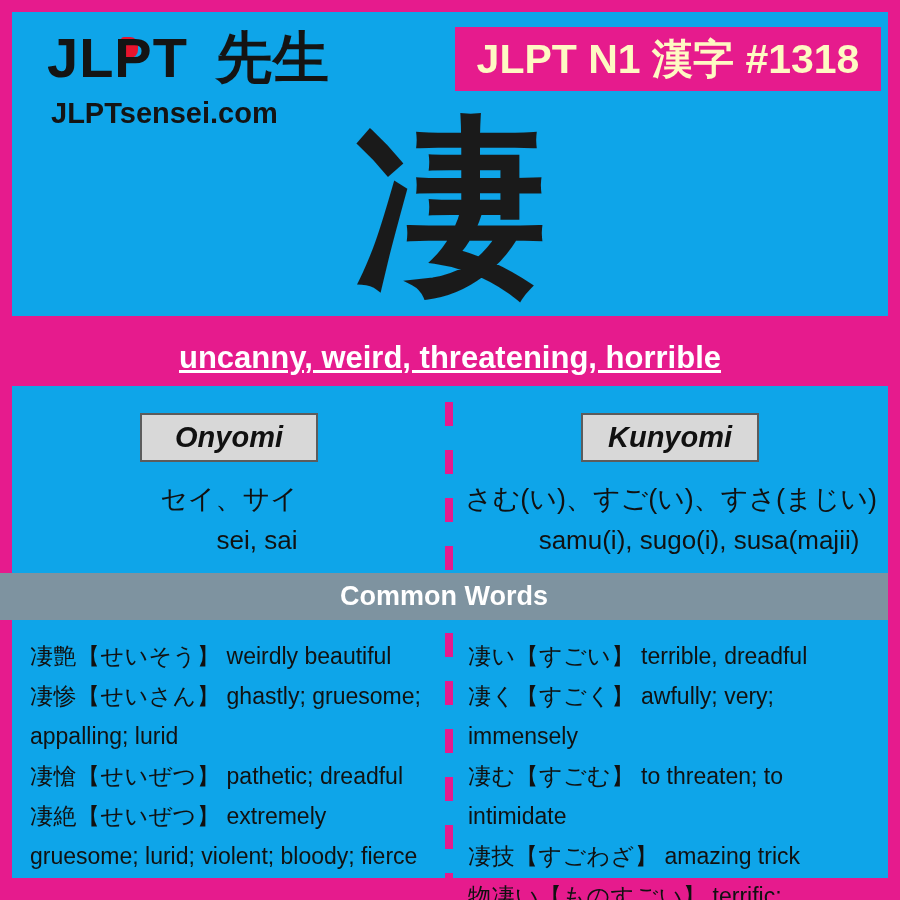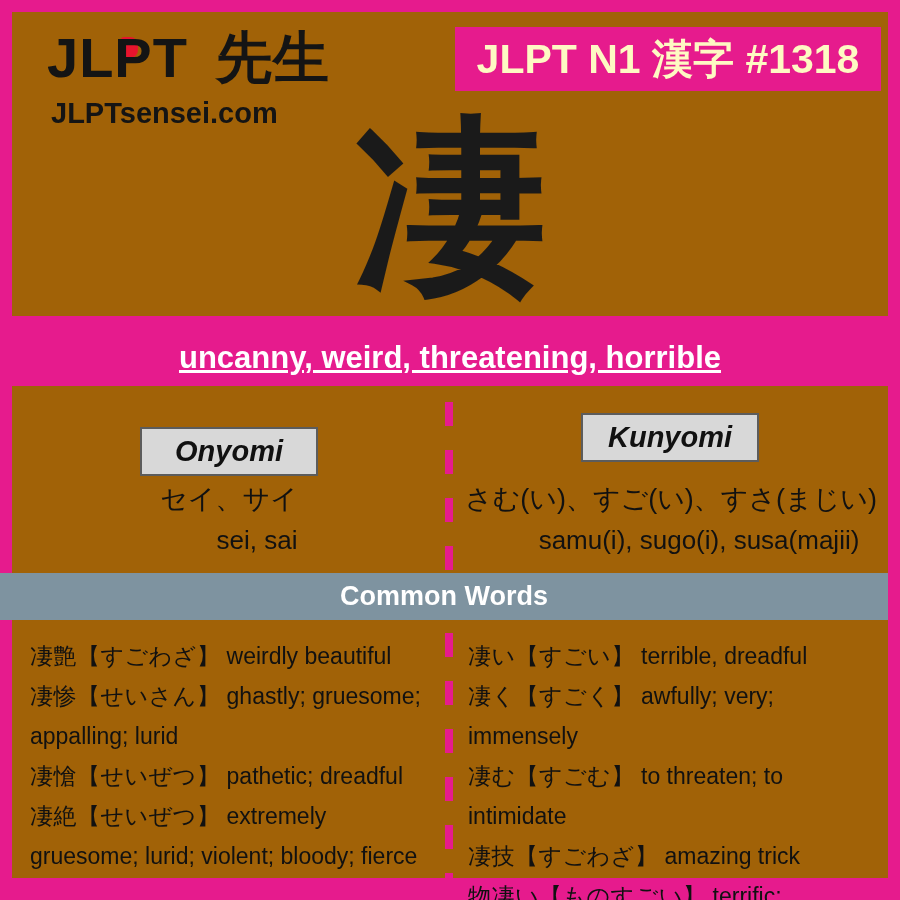--- a/index.html
+++ b/index.html
@@ -11,21 +11,21 @@
     position: relative;
     width: 900px;
     height: 900px;
     overflow: hidden;
     background: var(--pink, #e61b8d);
     font-family: "Liberation Sans", "DejaVu Sans", sans-serif;
     color: #111;
   }
   .panel {
     position: absolute;
-    background: #a16207;
+    background: #0ea5e9;
   }
   #panel-header   { left: 12px; top: 12px;  width: 876px; height: 304px; }
   #panel-readings { left: 12px; top: 386px; width: 876px; height: 187px; }
   #panel-common   { left: 12px; top: 620px; width: 876px; height: 258px; }
 
   
   .logo {
     position: absolute;
     left: 35px;
     top: 18px;
@@ -123,21 +123,21 @@
     border: 2px solid #5c5c5c;
     box-sizing: border-box;
     display: flex;
     align-items: center;
     justify-content: center;
     font-size: 29px;
     font-weight: bold;
     font-style: italic;
     color: #111;
   }
-  #onyomi-box  { left: 140px; margin-top: 14px; }
+  #onyomi-box  { left: 140px; }
   #kunyomi-box { left: 581px; }
 
   .kana-line, .romaji-line {
     position: absolute;
     width: 434px;
     text-align: center;
     color: #111;
   }
   .kana-line   { top: 481px; font-size: 27px; }
   .romaji-line { top: 525px; font-size: 26px; padding-left: 28px; }
@@ -222,21 +222,21 @@
   <div class="romaji-line col-left-x">sei, sai</div>
 
   <div class="kana-line col-right-x">さむ(い)、すご(い)、すさ(まじい)</div>
   <div class="romaji-line col-right-x">samu(i), sugo(i), susa(majii)</div>
 
   <div class="common-band">Common Words</div>
 
   <div class="panel" id="panel-common"></div>
 
   <div class="word-col" id="word-col-left">
-      <div class="word-line"><span class="jp">凄艶【すごわざ】</span><span class="en"> weirdly beautiful</span></div>
+      <div class="word-line"><span class="jp">凄艶【せいそう】</span><span class="en"> weirdly beautiful</span></div>
       <div class="word-line"><span class="jp">凄惨【せいさん】</span><span class="en"> ghastly; gruesome; appalling; lurid</span></div>
       <div class="word-line"><span class="jp">凄愴【せいぜつ】</span><span class="en"> pathetic; dreadful</span></div>
       <div class="word-line"><span class="jp">凄絶【せいぜつ】</span><span class="en"> extremely gruesome; lurid; violent; bloody; fierce</span></div>
     </div>
   <div class="word-col" id="word-col-right">
       <div class="word-line"><span class="jp">凄い【すごい】</span><span class="en"> terrible, dreadful</span></div>
       <div class="word-line"><span class="jp">凄く【すごく】</span><span class="en"> awfully; very; immensely</span></div>
       <div class="word-line"><span class="jp">凄む【すごむ】</span><span class="en"> to threaten; to intimidate</span></div>
       <div class="word-line"><span class="jp">凄技【すごわざ】</span><span class="en"> amazing trick</span></div>
       <div class="word-line"><span class="jp">物凄い【ものすごい】</span><span class="en"> terrific; staggering</span></div>

